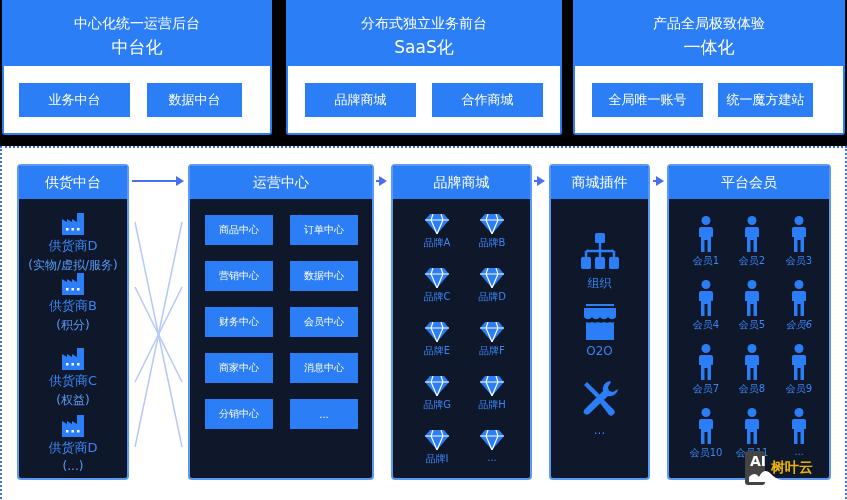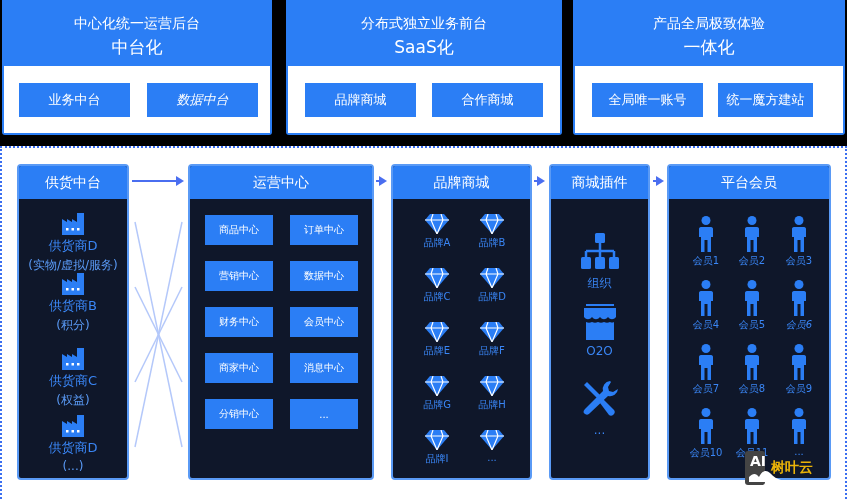--- a/index.html
+++ b/index.html
@@ -77,21 +77,21 @@
   .wm-text { color: #eab308; font-size: 14px; margin-left: 6px; font-weight: bold; }
 </style>
 </head>
 <body>
 
 <div class="top-card" style="left:2px; width:270px;">
   <div class="sub">中心化统一运营后台</div>
   <div class="main">中台化</div>
   <div class="body">
     <div class="btn" style="left:15px; width:111px;">业务中台</div>
-    <div class="btn" style="left:143px; width:111px;font-style:italic;">数据中台</div>
+    <div class="btn" style="left:143px; width:95px;">数据中台</div>
   </div>
 </div>
 
 <div class="top-card" style="left:286px; width:276px;">
   <div class="sub">分布式独立业务前台</div>
   <div class="main">SaaS化</div>
   <div class="body">
     <div class="btn" style="left:17px; width:111px;">品牌商城</div>
     <div class="btn" style="left:144px; width:111px;">合作商城</div>
   </div>

